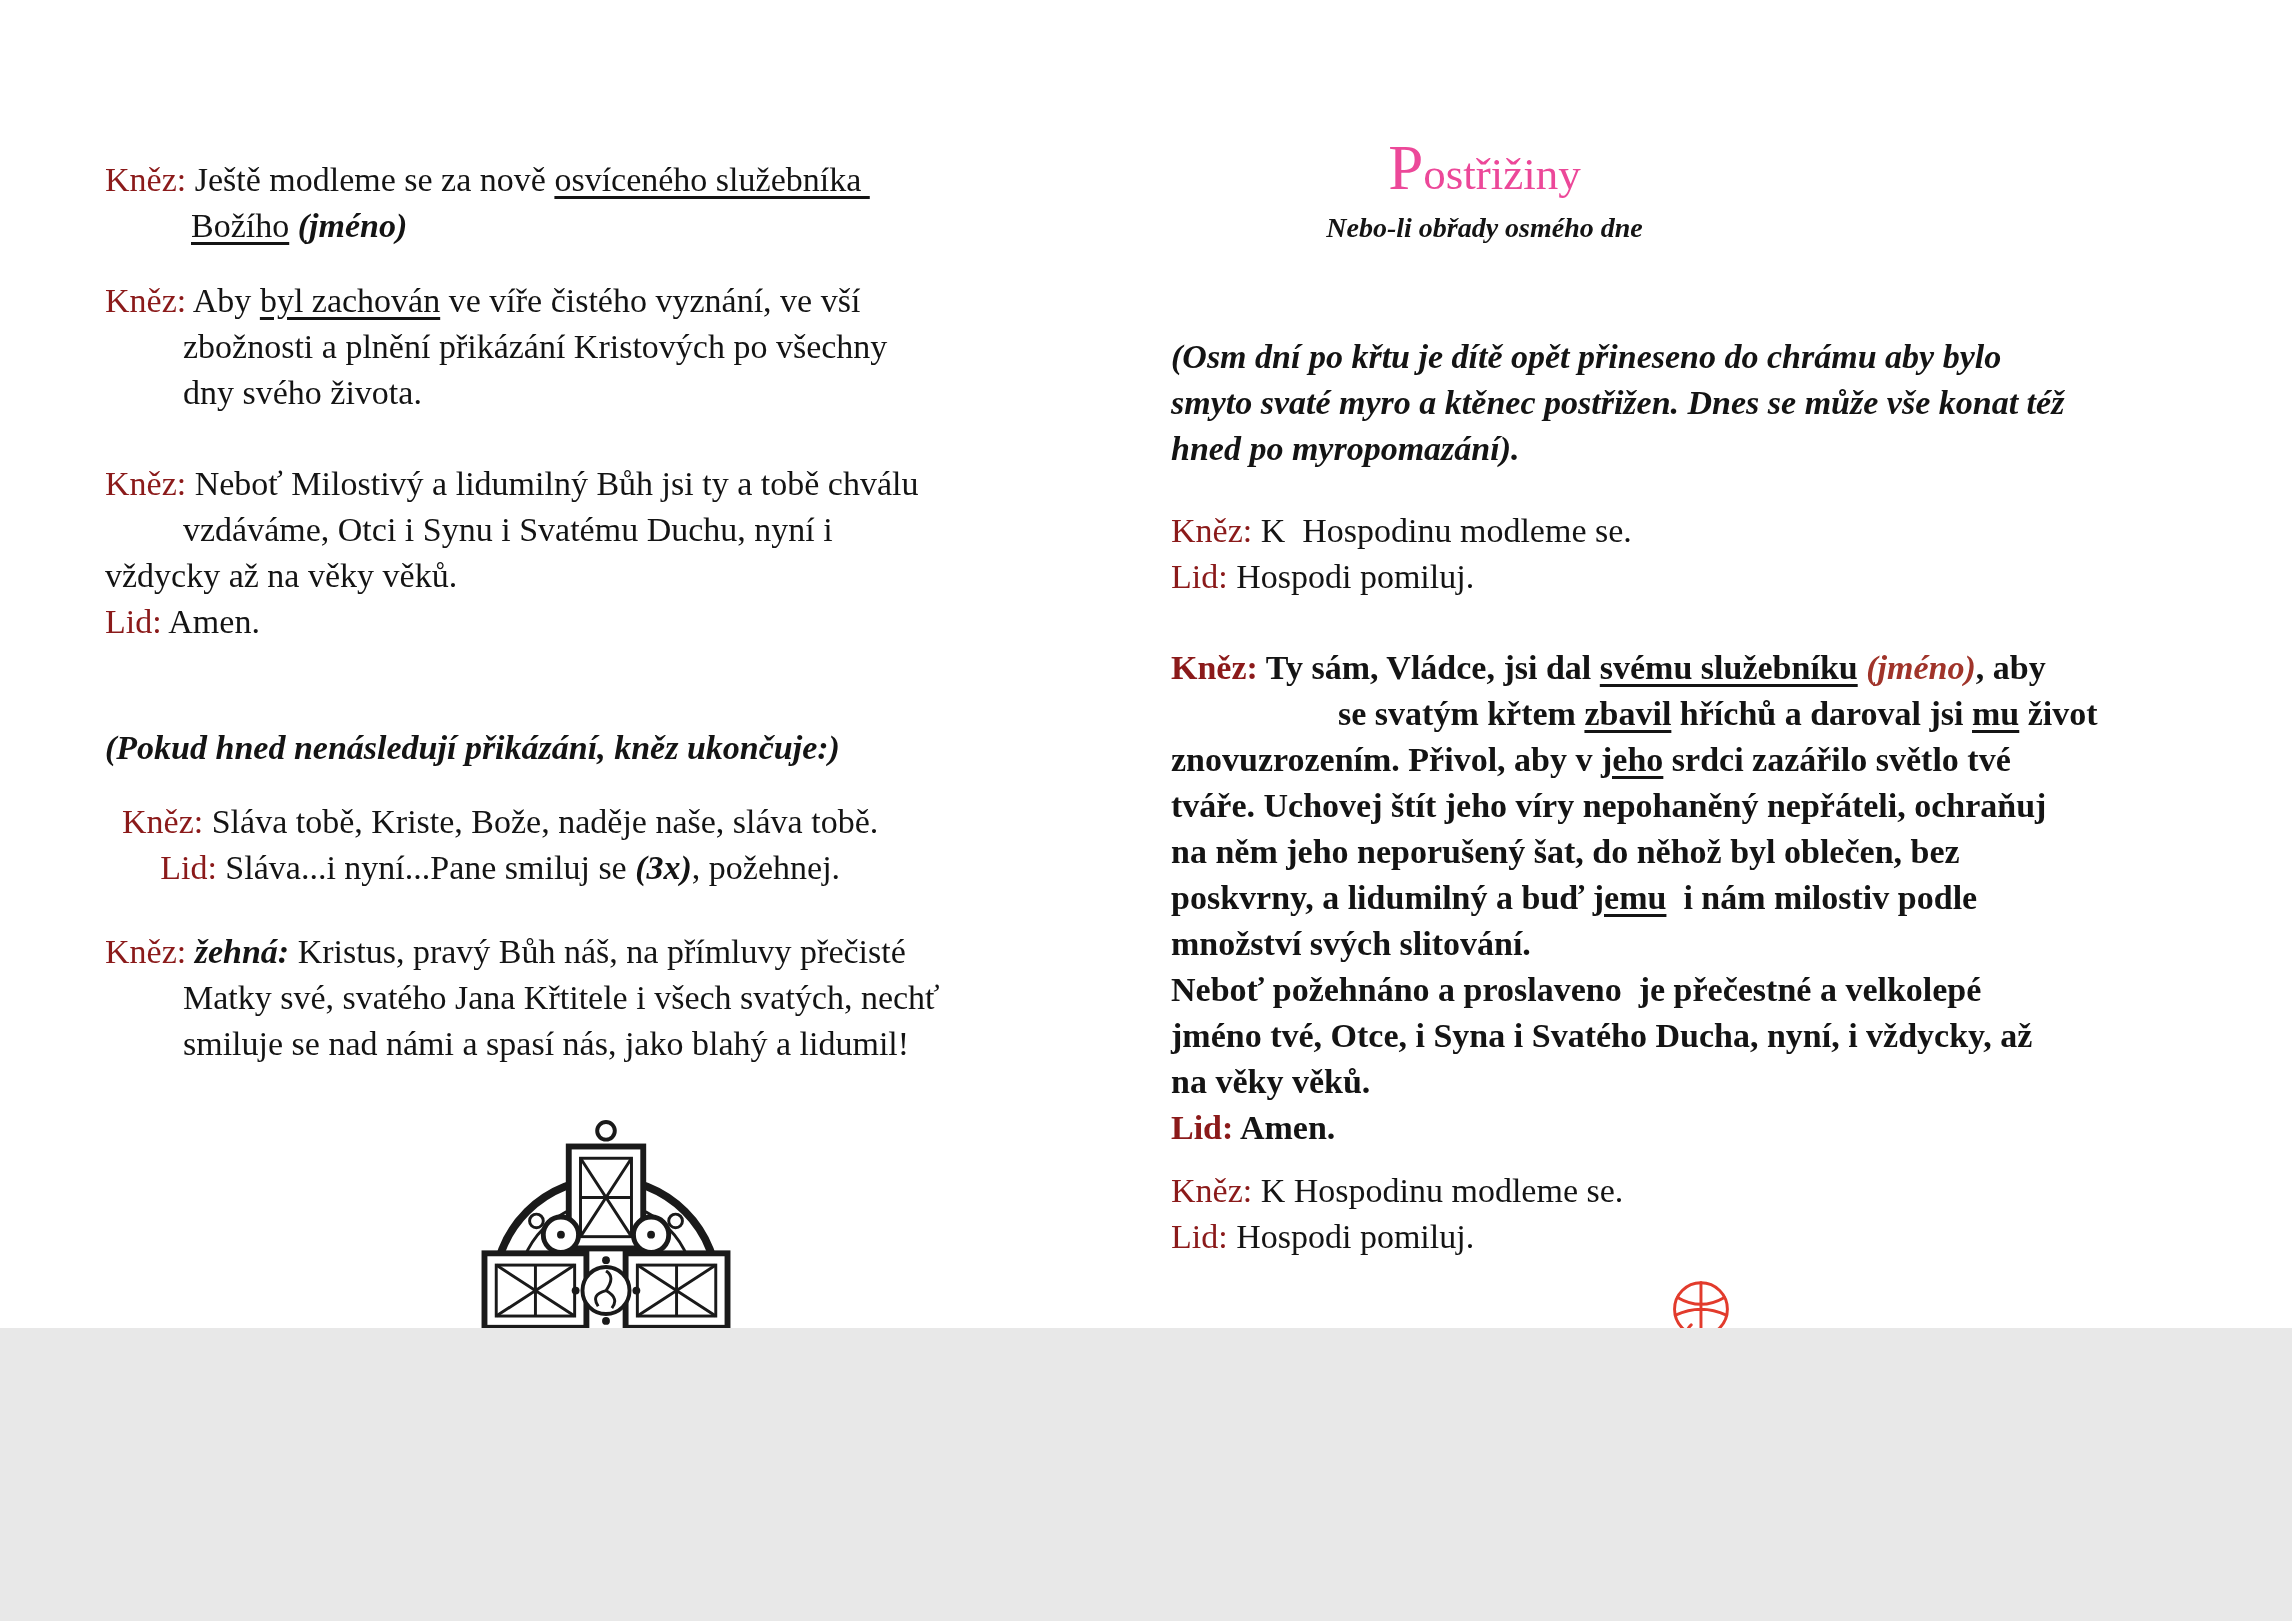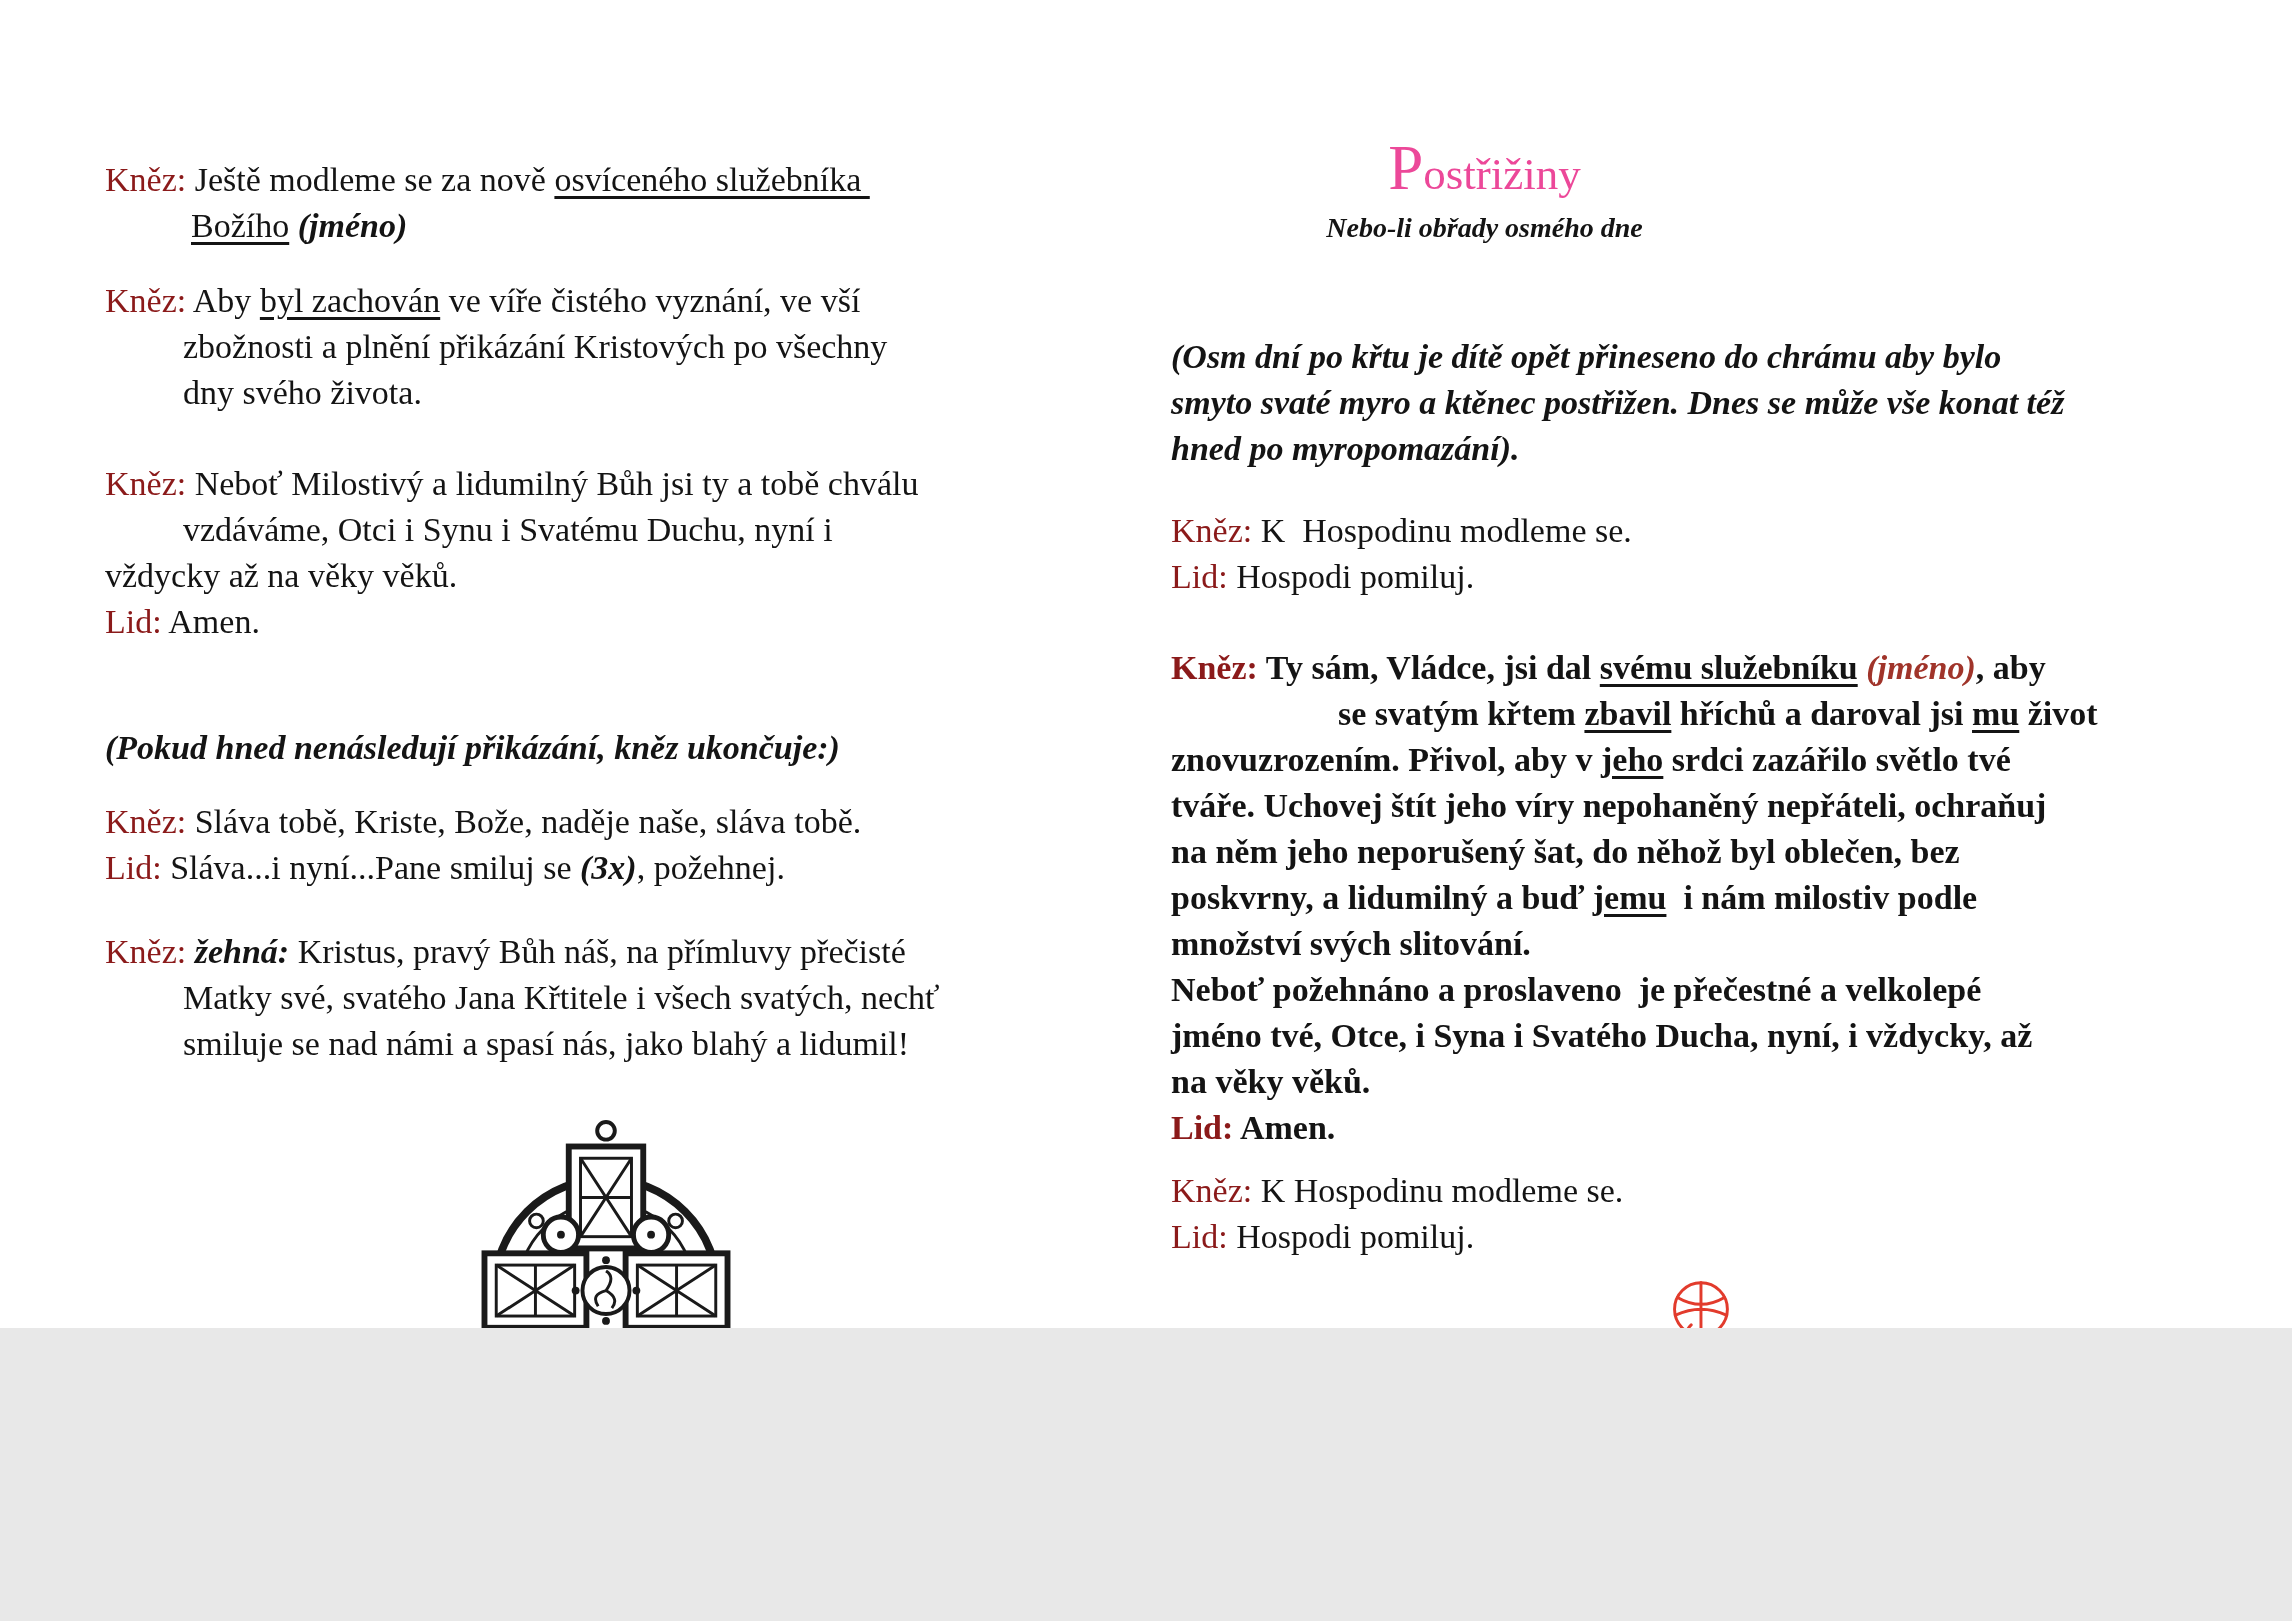--- a/index.html
+++ b/index.html
@@ -44,21 +44,21 @@
     <div class="line"><span class="label">Kněz:</span><span> Neboť Milostivý a lidumilný Bůh jsi ty a tobě chválu</span></div>
     <div class="line ind80"><span>vzdáváme, Otci i Synu i Svatému Duchu, nyní i</span></div>
     <div class="line"><span>vždycky až na věky věků.</span></div>
     <div class="line"><span class="label">Lid:</span><span> Amen.</span></div>
   </div>
 
   <div class="para" style="left:105px;top:725px;">
     <div class="line"><span class="bi">(Pokud hned nenásledují přikázání, kněz ukončuje:)</span></div>
   </div>
 
-  <div class="para" style="left:105px;top:799px;">
+  <div class="para" style="left:122px;top:799px;text-align:center;">
     <div class="line"><span class="label">Kněz:</span><span> Sláva tobě, Kriste, Bože, naděje naše, sláva tobě.</span></div>
     <div class="line"><span class="label">Lid:</span><span> Sláva...i nyní...Pane smiluj se </span><span class="bi">(3x)</span><span>, požehnej.</span></div>
   </div>
 
   <div class="para" style="left:105px;top:929px;">
     <div class="line"><span class="label">Kněz:</span><span> </span><span class="bi">žehná:</span><span> Kristus, pravý Bůh náš, na přímluvy přečisté</span></div>
     <div class="line ind80"><span>Matky své, svatého Jana Křtitele i všech svatých, nechť</span></div>
     <div class="line ind80"><span>smiluje se nad námi a spasí nás, jako blahý a lidumil!</span></div>
   </div>
 

